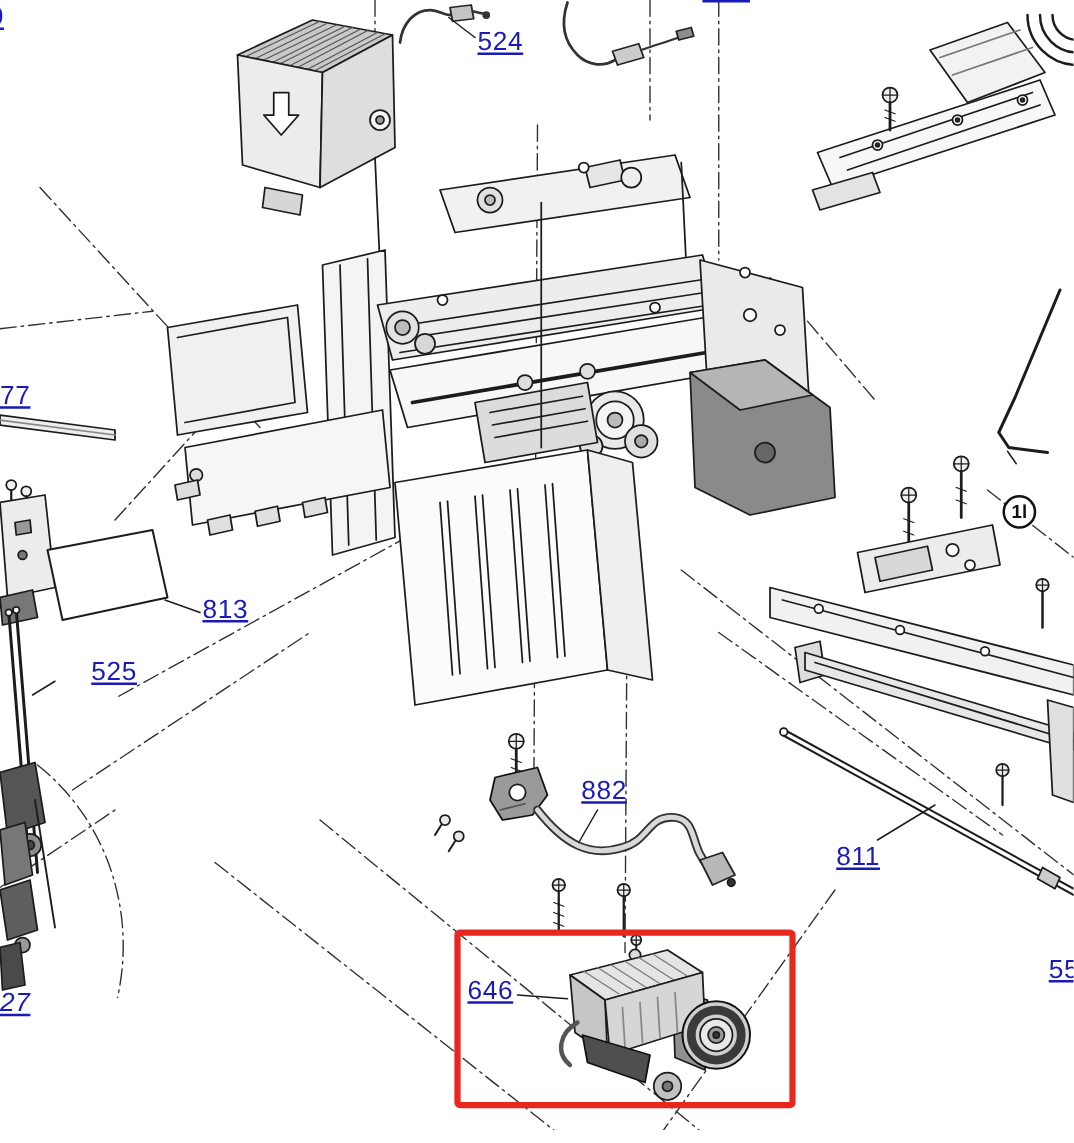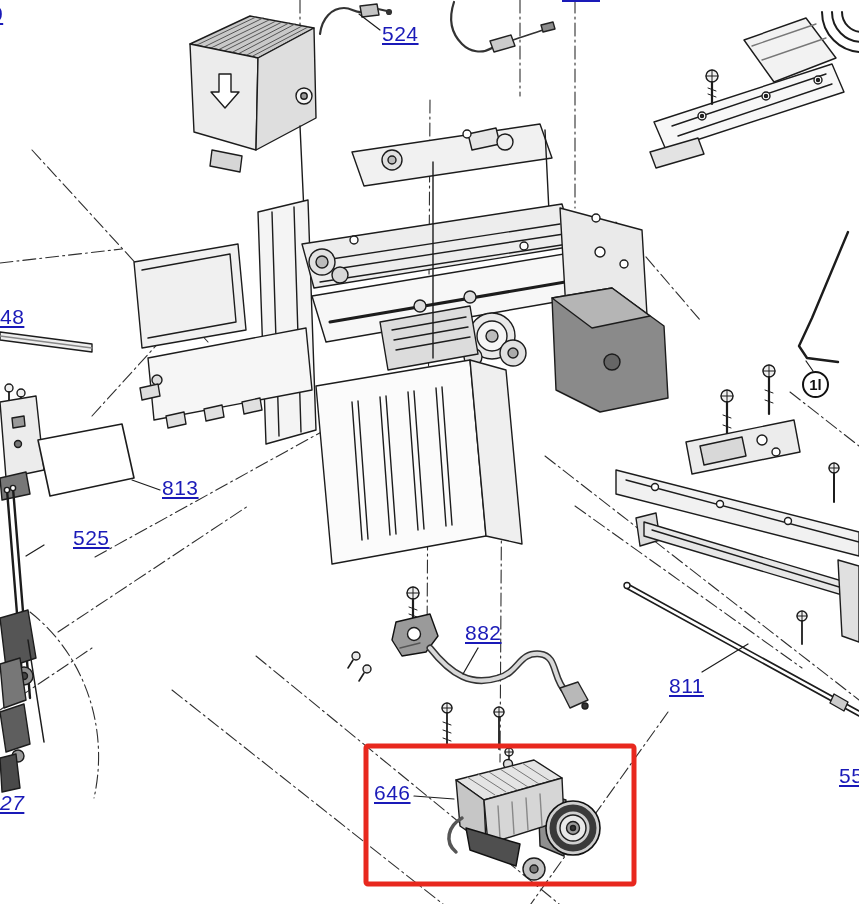--- a/index.html
+++ b/index.html
@@ -4,21 +4,21 @@
 <style>
   html,body{margin:0;padding:0;background:#ffffff;}
   .stage{position:relative;width:859px;height:904px;background:#ffffff;overflow:hidden;
          font-family:"Liberation Sans",sans-serif;}
   .stage svg{position:absolute;left:0;top:0;}
   .part-label{position:absolute;font:400 21px/1.1 "Liberation Sans",sans-serif;
               color:#1a1ab8;text-decoration:underline;text-underline-offset:2px;
               letter-spacing:.5px;white-space:nowrap;}
   .circle-label{position:absolute;width:27px;height:27px;border:2px solid #111;
                 border-radius:50%;display:flex;align-items:center;justify-content:center;
-                font:700 15px "Liberation Sans",sans-serif;color:#111;background:#fff;box-sizing:border-box;}
+                font:700 15px "Liberation Sans",sans-serif;color:#111;background:#fff;box-sizing:border-box;margin-top:25px;}
   .underline-stub{position:absolute;height:2px;background:#1a1ab8;}
 </style>
 </head>
 <body>
 
 <div class="stage">
 
 <svg width="859" height="914" viewBox="0 0 859 914">
   <g stroke="#1c1c1c" stroke-width="1.4" fill="none" stroke-linejoin="round" stroke-linecap="round">
 
@@ -331,21 +331,21 @@
       <line x1="702" y1="672" x2="748" y2="644"></line>
       <line x1="414" y1="796" x2="454" y2="799"></line>
       <line x1="813" y1="371" x2="806" y2="361"></line>
     </g>
 
     <rect x="366" y="746" width="268" height="138" rx="2" fill="none" stroke="#e8281e" stroke-width="5"></rect>
   </g>
 </svg>
 
 <div class="part-label" style="left:382px;top:22px;">524</div>
-<div class="part-label" style="left:0px;top:305px;">48</div>
+<div class="part-label" style="left:0px;top:305px;">77</div>
 <div class="part-label" style="left:162px;top:476px;">813</div>
 <div class="part-label" style="left:45px;top:526px;margin-left:28px;">525</div>
 <div class="part-label" style="left:465px;top:621px;">882</div>
 <div class="part-label" style="left:669px;top:674px;">811</div>
 <div class="part-label" style="left:374px;top:781px;">646</div>
 <div class="part-label" style="left:0px;top:791px;font-style:italic;">27</div>
 <div class="part-label" style="left:839px;top:764px;">55</div>
 <div class="part-label" style="left:-9px;top:2px;">0</div>
 
 <div class="circle-label" style="left:802px;top:371px;">1l</div>

